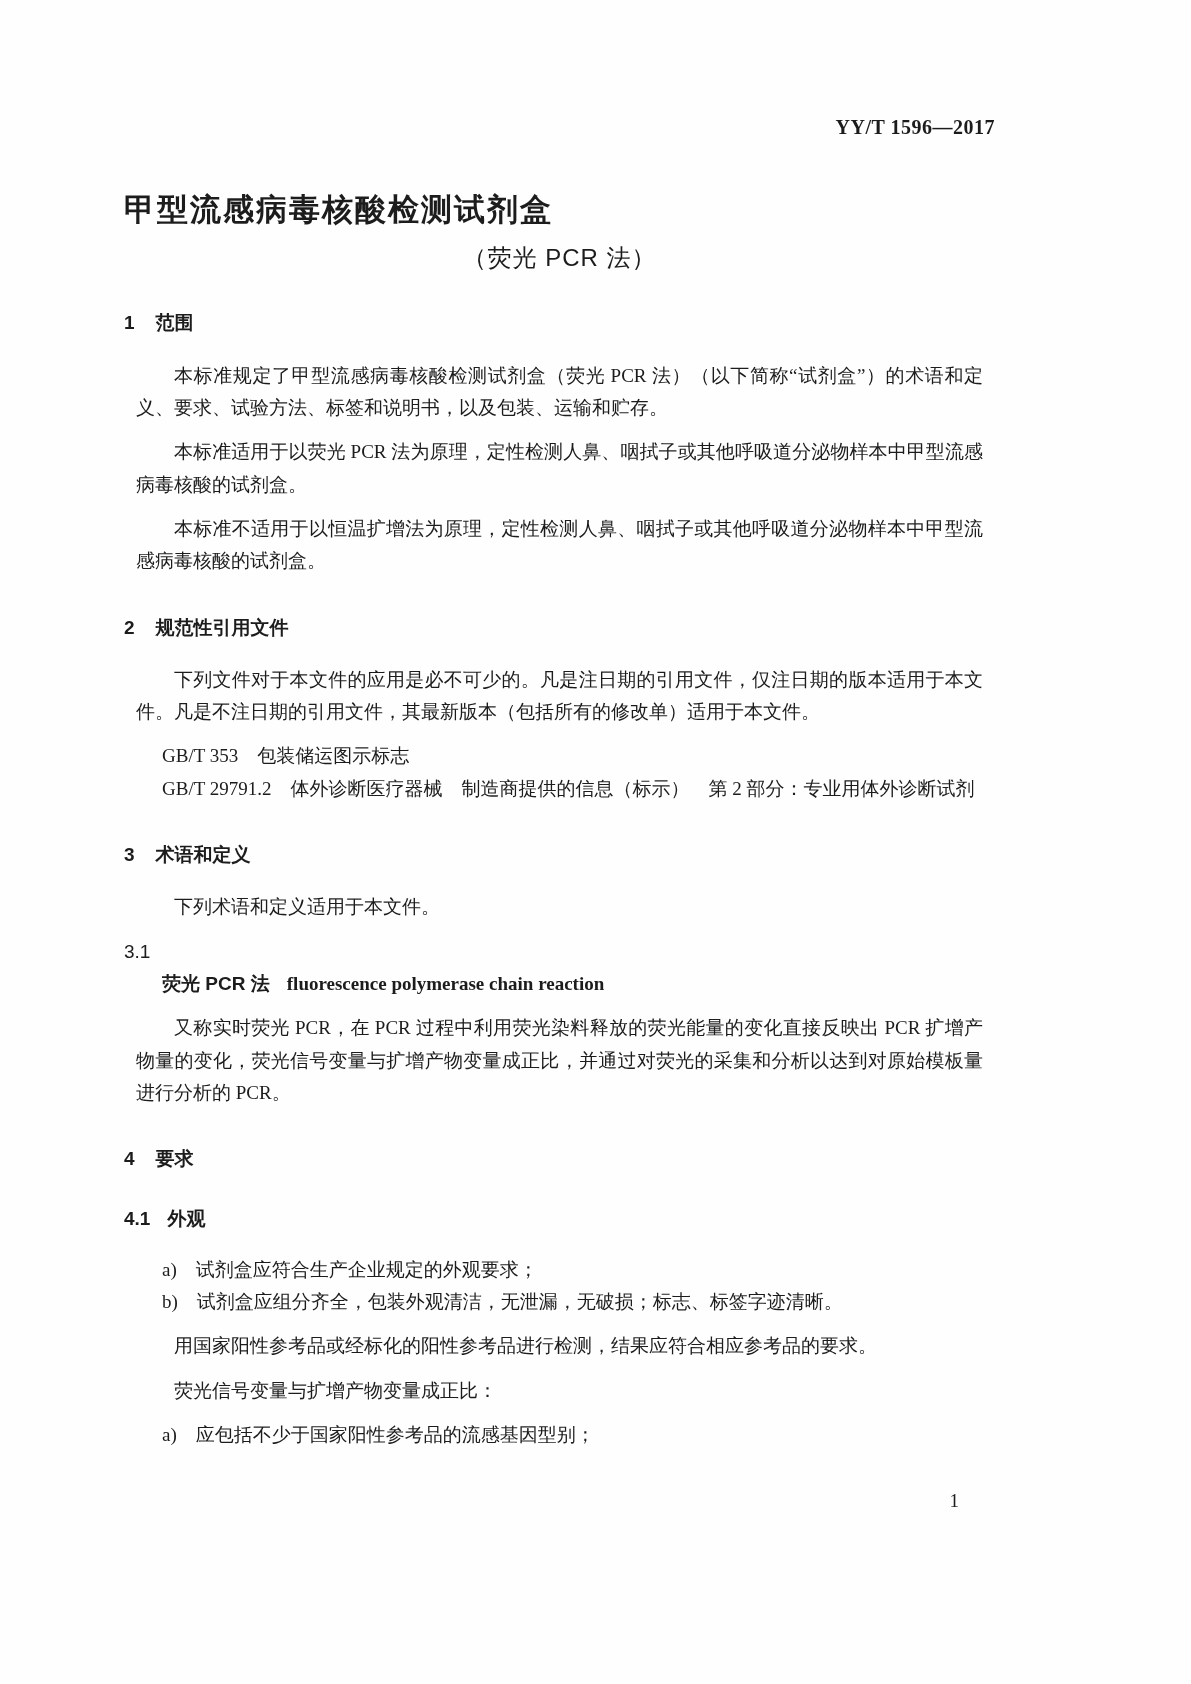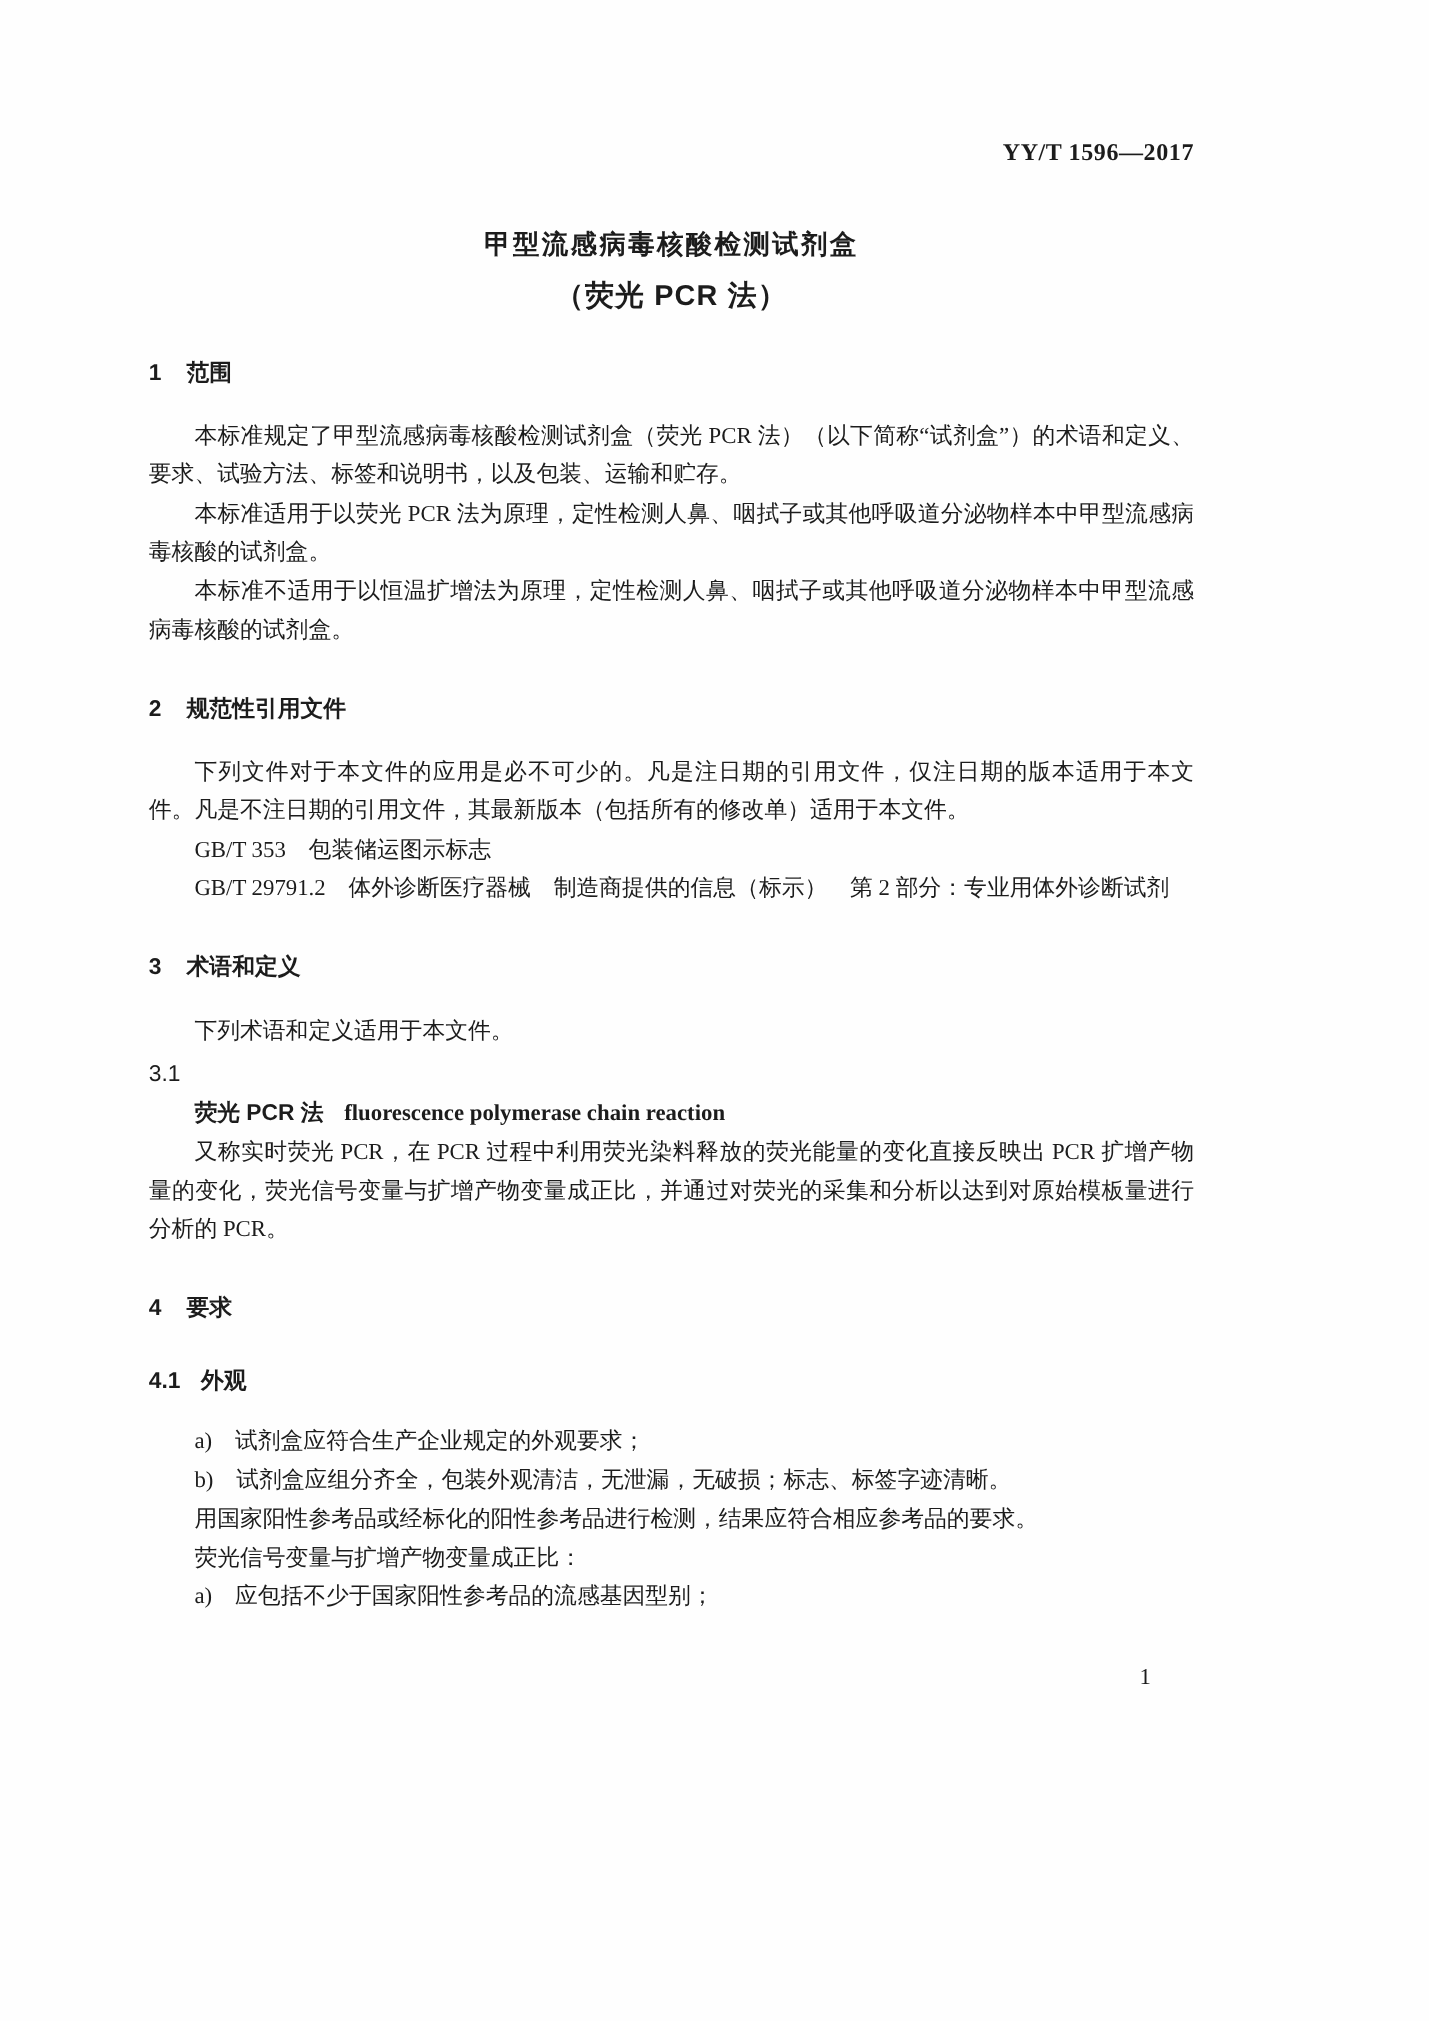--- a/index.html
+++ b/index.html
@@ -22,52 +22,51 @@
   .doc-header {
     text-align: right;
     font-weight: 700;
     font-size: 20px;
     letter-spacing: 0.5px;
     margin-bottom: 46px;
   }
 
   .doc-title {
     font-family: "Liberation Sans", "DejaVu Sans", sans-serif;
-    text-align: center;
-    font-size: 22px;
+    font-size: 31px;
     font-weight: 700;
     letter-spacing: 2px;
     line-height: 1.3;
     margin: 0 0 12px 0;
   }
 
   .doc-subtitle {
     font-family: "Liberation Sans", "DejaVu Sans", sans-serif;
     text-align: center;
     font-size: 24px;
-    font-weight: 700;
+    font-weight: 400;
     letter-spacing: 1px;
     line-height: 1.3;
     margin: 0 0 24px 0;
   }
 
   .sec-heading {
     font-family: Liberation Sans, sans-serif;
     font-size: 19px;
     font-weight: 700;
     line-height: 1.7;
     margin: 34px 0 20px 0;
   }
   .sec-heading .sec-num { margin-right: 1.1em; }
 
   .sub-heading { margin: 28px 0 18px 0; }
   .sub-heading .sec-num { margin-right: 0.9em; }
 
   .body-p {
-    margin: 0;
+    margin: 12px;
     text-indent: 2em;
     text-align: justify;
   }
 
   .ref-line, .list-item {
     margin: 0;
     text-indent: 2em;
     text-align: left;
   }
 

